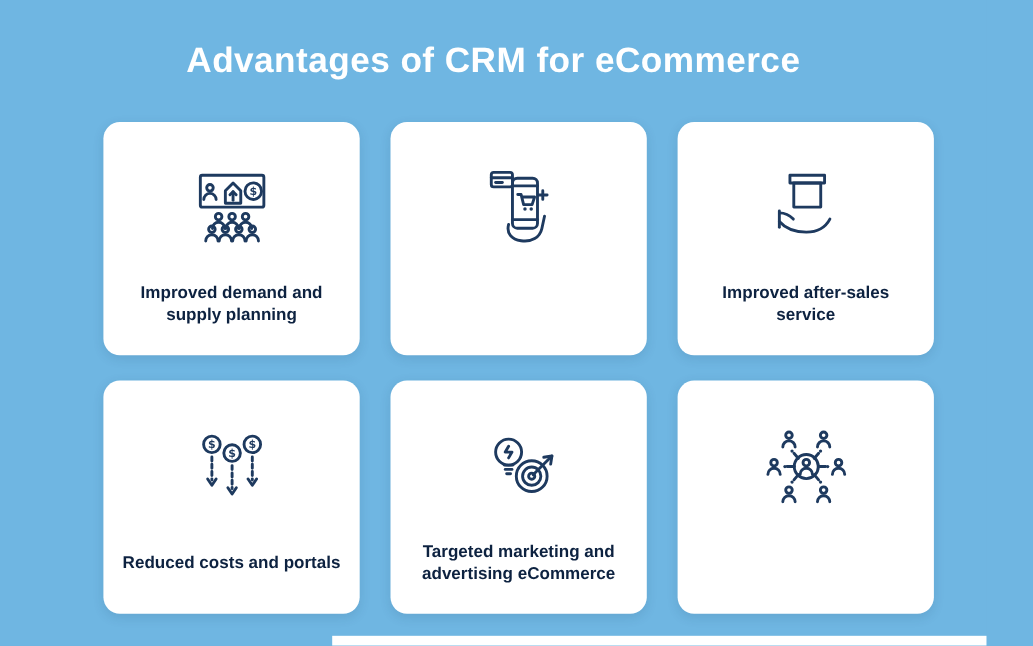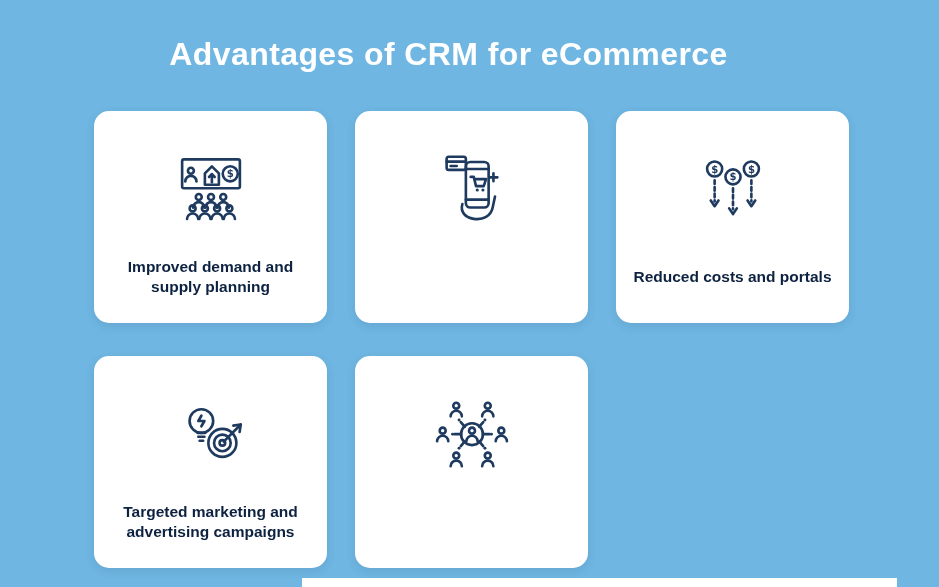--- a/index.html
+++ b/index.html
@@ -18,21 +18,21 @@
   }
   .poster{position:relative;width:897px;height:587px;background:var(--background);overflow:hidden;}
   .title{
     position:absolute;top:36px;left:0;width:100%;
     text-align:center;color:var(--title);
     font-size:32px;font-weight:bold;letter-spacing:.4px;
   }
   .grid{
     position:absolute;left:94px;top:111px;
     display:grid;grid-template-columns:repeat(3,233px);
-    gap:33px 28px;
+    gap:23px 28px;
   }
   .card{
     width:233px;height:212px;background:var(--card);
     border-radius:15px;
     box-shadow:0 3px 10px rgba(21,61,92,.12);
     display:flex;flex-direction:column;align-items:center;
     padding-top:34px;
   }
   .icon-wrap{
     height:90px;display:flex;align-items:center;justify-content:center;
@@ -108,20 +108,34 @@
           <circle cx="60.5" cy="48" r="1.8" fill="currentColor" stroke="none"></circle>
           <rect x="19" y="10" width="22" height="15" rx="2.5"></rect>
           <line x1="19" y1="15.5" x2="41" y2="15.5"></line>
           <line x1="23.5" y1="20.5" x2="30.5" y2="20.5"></line>
           <path d="M72.5 29 v9 M68 33.5 h9"></path>
           <path d="M37 64 c-2.5 9 3 15.5 13 17 c11 1.6 19.5 -3.5 21.5 -12.5 l2.8 -13"></path>
         </svg>
       </div>
     </div>
 
+    <div class="card">
+      <div class="icon-wrap">
+        <svg class="icon" viewBox="0 0 96 96" width="84" height="84" fill="none" stroke="currentColor" stroke-width="3" stroke-linecap="round" stroke-linejoin="round">
+          <rect x="35" y="21" width="28" height="25"></rect>
+          <rect x="31" y="13" width="36" height="8"></rect>
+          <path d="M20 50 v17"></path>
+          <path d="M20 61 c7 8 17 11 28 11 c11.5 0 20 -5 24.5 -13.5"></path>
+          <path d="M20 52 c6 0 10.5 2.2 14.5 6.5"></path>
+        </svg>
+      </div>
+      <div class="label-wrap">
+        <div class="label">Improved after-sales service</div>
+      </div>
+    </div>
 
     <div class="card">
       <div class="icon-wrap">
         <svg class="icon" viewBox="0 0 96 96" width="84" height="84" fill="none" stroke="currentColor" stroke-width="3" stroke-linecap="round" stroke-linejoin="round">
           <use href="#def-coin" x="27" y="24"></use>
           <use href="#def-coin" x="48" y="33"></use>
           <use href="#def-coin" x="69" y="24"></use>
           <g stroke-dasharray="4.2 3.4">
             <line x1="27" y1="37" x2="27" y2="61"></line>
             <line x1="48" y1="46" x2="48" y2="70"></line>
@@ -146,21 +160,21 @@
           <line x1="33.5" y1="50" x2="40.5" y2="50"></line>
           <line x1="35" y1="54.5" x2="39" y2="54.5"></line>
           <circle cx="61" cy="57" r="16"></circle>
           <circle cx="61" cy="57" r="9.5"></circle>
           <circle cx="61" cy="57" r="3.2"></circle>
           <line x1="82" y1="36" x2="62.5" y2="55.5"></line>
           <path d="M82 36 l-8.5 1.3 M82 36 l-1.3 8.5"></path>
         </svg>
       </div>
       <div class="label-wrap">
-        <div class="label">Targeted marketing and advertising campaigns</div>
+        <div class="label">Targeted marketing and advertising eCommerce</div>
       </div>
     </div>
 
     <div class="card">
       <div class="icon-wrap">
         <svg class="icon" viewBox="0 0 96 96" width="84" height="84" fill="none" stroke="currentColor" stroke-width="3" stroke-linecap="round" stroke-linejoin="round">
           <circle cx="48" cy="47" r="12.5"></circle>
           <use href="#def-person" x="48" y="43"></use>
           <use href="#def-person" x="30" y="14.5"></use>
           <use href="#def-person" x="66" y="14.5"></use>

